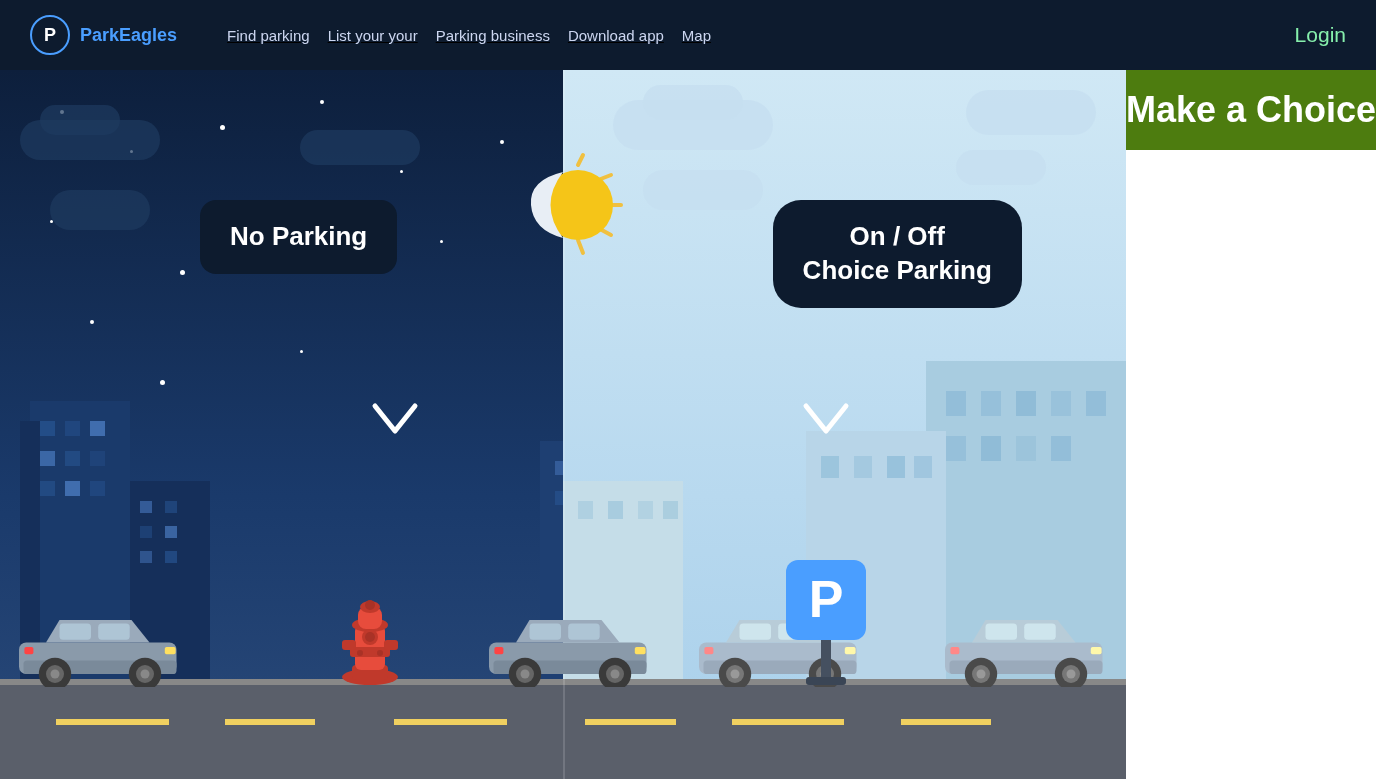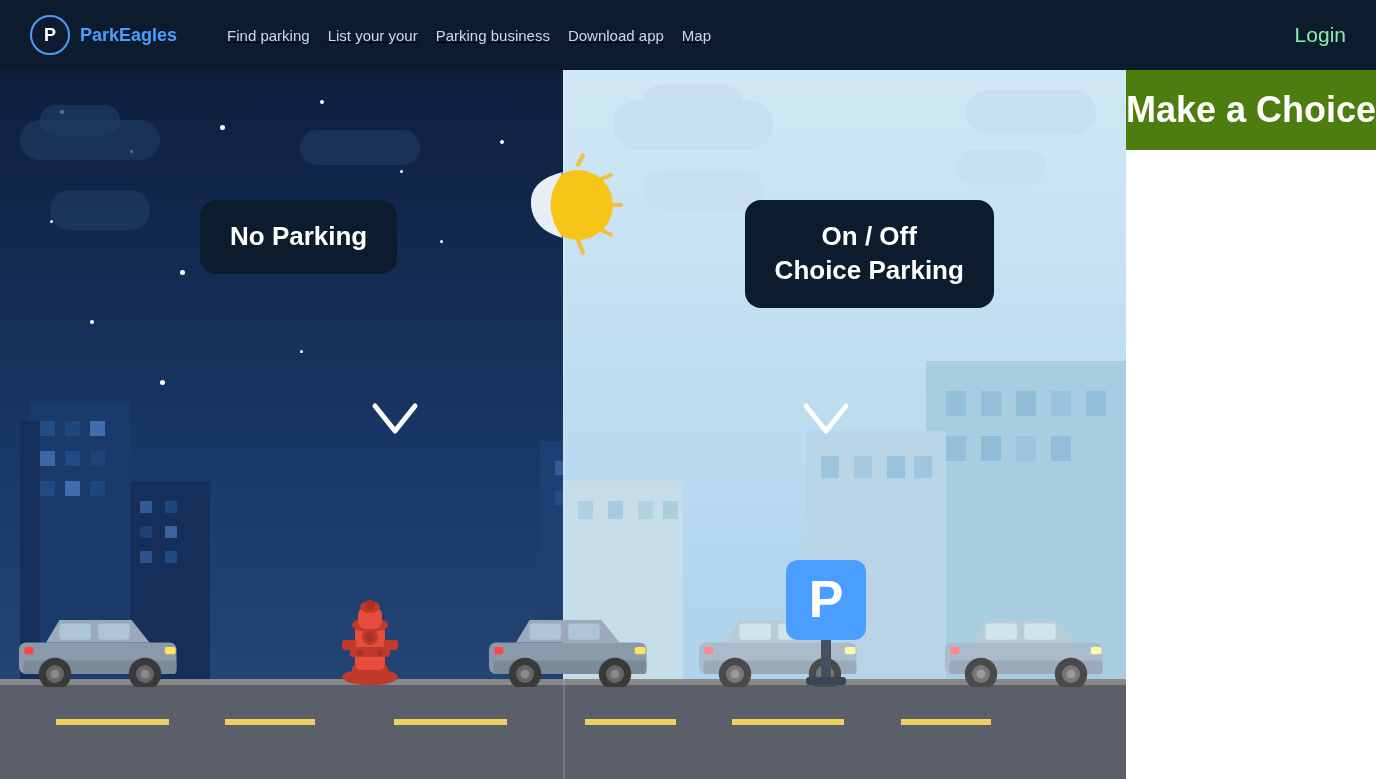--- a/index.html
+++ b/index.html
@@ -143,21 +143,22 @@
       text-align: center;
       line-height: 1.3;
       z-index: 30;
     }
     .tooltip-left {
       top: 130px;
       left: 200px;
     }
     .tooltip-right {
       top: 130px;
-      right: 132px;
+      right: 104px;
+      border-radius: 28px;
     }
 
     
     .chevron {
       position: absolute;
       z-index: 30;
       color: #fff;
       font-size: 40px;
       font-weight: bold;
     }

